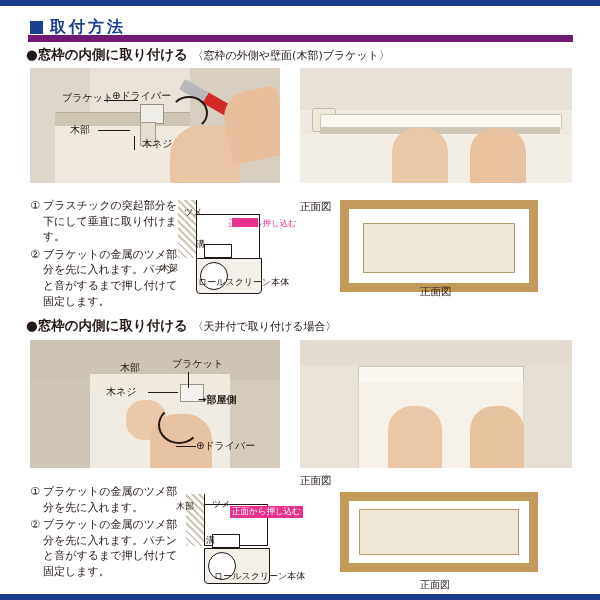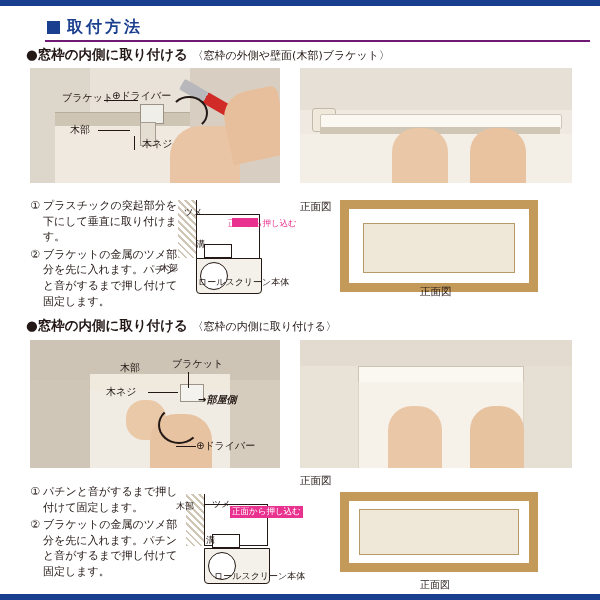--- a/index.html
+++ b/index.html
@@ -30,23 +30,23 @@
   .bottom-rule {
     position: absolute;
     left: 0; bottom: 0;
     width: 600px; height: 6px;
     background: #1b3f8f;
   }
 
   
   .section-title-bar {
     position: absolute;
-    left: 45px; top: 18px;
+    left: 28px; top: 18px;
     width: 545px; height: 24px;
-    border-bottom: 2px solid #701a75;
+    border-bottom: 7px solid #701a75;
     box-sizing: border-box;
   }
   .section-title-bar .sq {
     position: absolute;
     left: 2px; top: 3px;
     width: 13px; height: 13px;
     background: #1b3f8f;
   }
   .section-title-bar .txt {
     position: absolute;
@@ -425,59 +425,59 @@
   <div class="panel" id="front-1">
     <div class="fv-frame">
       <div class="fv-screen"></div>
     </div>
 
   </div>
   <div class="caption" style="left:420px; top:285px;">正面図</div>
 
   <div class="sub-head" id="sub-head-2">
     <span>●</span><span>窓枠の内側に取り付ける</span>
-    <span class="note">〈窓枠の内側に取り付ける〉</span>
+    <span class="note">〈天井付で取り付ける場合〉</span>
   </div>
 
   <div class="panel" id="photo-ceiling">
     <div class="ceil"></div>
     <div class="leftwall"></div>
     <div class="beam"></div>
     <div class="innerwall"></div>
     <div class="rightwall"></div>
     <div class="bracketC"></div>
     <div class="sd"></div>
     <div class="handD"></div>
     <div class="handC"></div>
     <div class="curve"></div>
   </div>
 
   <div class="lbl" style="left:120px; top:362px;">木部</div>
   <div class="lbl" style="left:172px; top:358px;">ブラケット</div>
   <div class="leader" style="left:188px; top:372px; width:1px; height:16px;"></div>
   <div class="lbl" style="left:106px; top:386px;">木ネジ</div>
   <div class="leader" style="left:148px; top:392px; width:30px; height:1px;"></div>
-  <div class="lbl bold" style="left:198px; top:394px;font-style:italic;">→部屋側</div>
+  <div class="lbl bold" style="left:198px; top:394px;">→部屋側</div>
   <div class="lbl" style="left:196px; top:440px;">⊕ドライバー</div>
   <div class="leader" style="left:176px; top:446px; width:20px; height:1px;"></div>
 
   <div class="panel" id="photo-ceiling-done">
     <div class="ceil2"></div>
     <div class="sideL"></div>
     <div class="sideR"></div>
     <div class="railbox"></div>
     <div class="screen"></div>
     <div class="handE"></div>
     <div class="handF"></div>
   </div>
 
   <div class="steps" style="left:30px; top:484px; width:148px;">
     <div class="step">
       <div class="num">①</div>
-      <div class="body">パチンと音がするまで押し付けて固定します。</div>
+      <div class="body">ブラケットの金属のツメ部分を先に入れます。</div>
     </div>
     <div class="step">
       <div class="num">②</div>
       <div class="body">ブラケットの金属のツメ部分を先に入れます。パチンと音がするまで押し付けて固定します。</div>
     </div>
   </div>
 
   <div class="detail" style="left:186px; top:494px; width:112px; height:92px;">
     <div class="hatch" style="height:52px;"></div>
     <div class="box" style="top:10px; height:40px;"></div>

